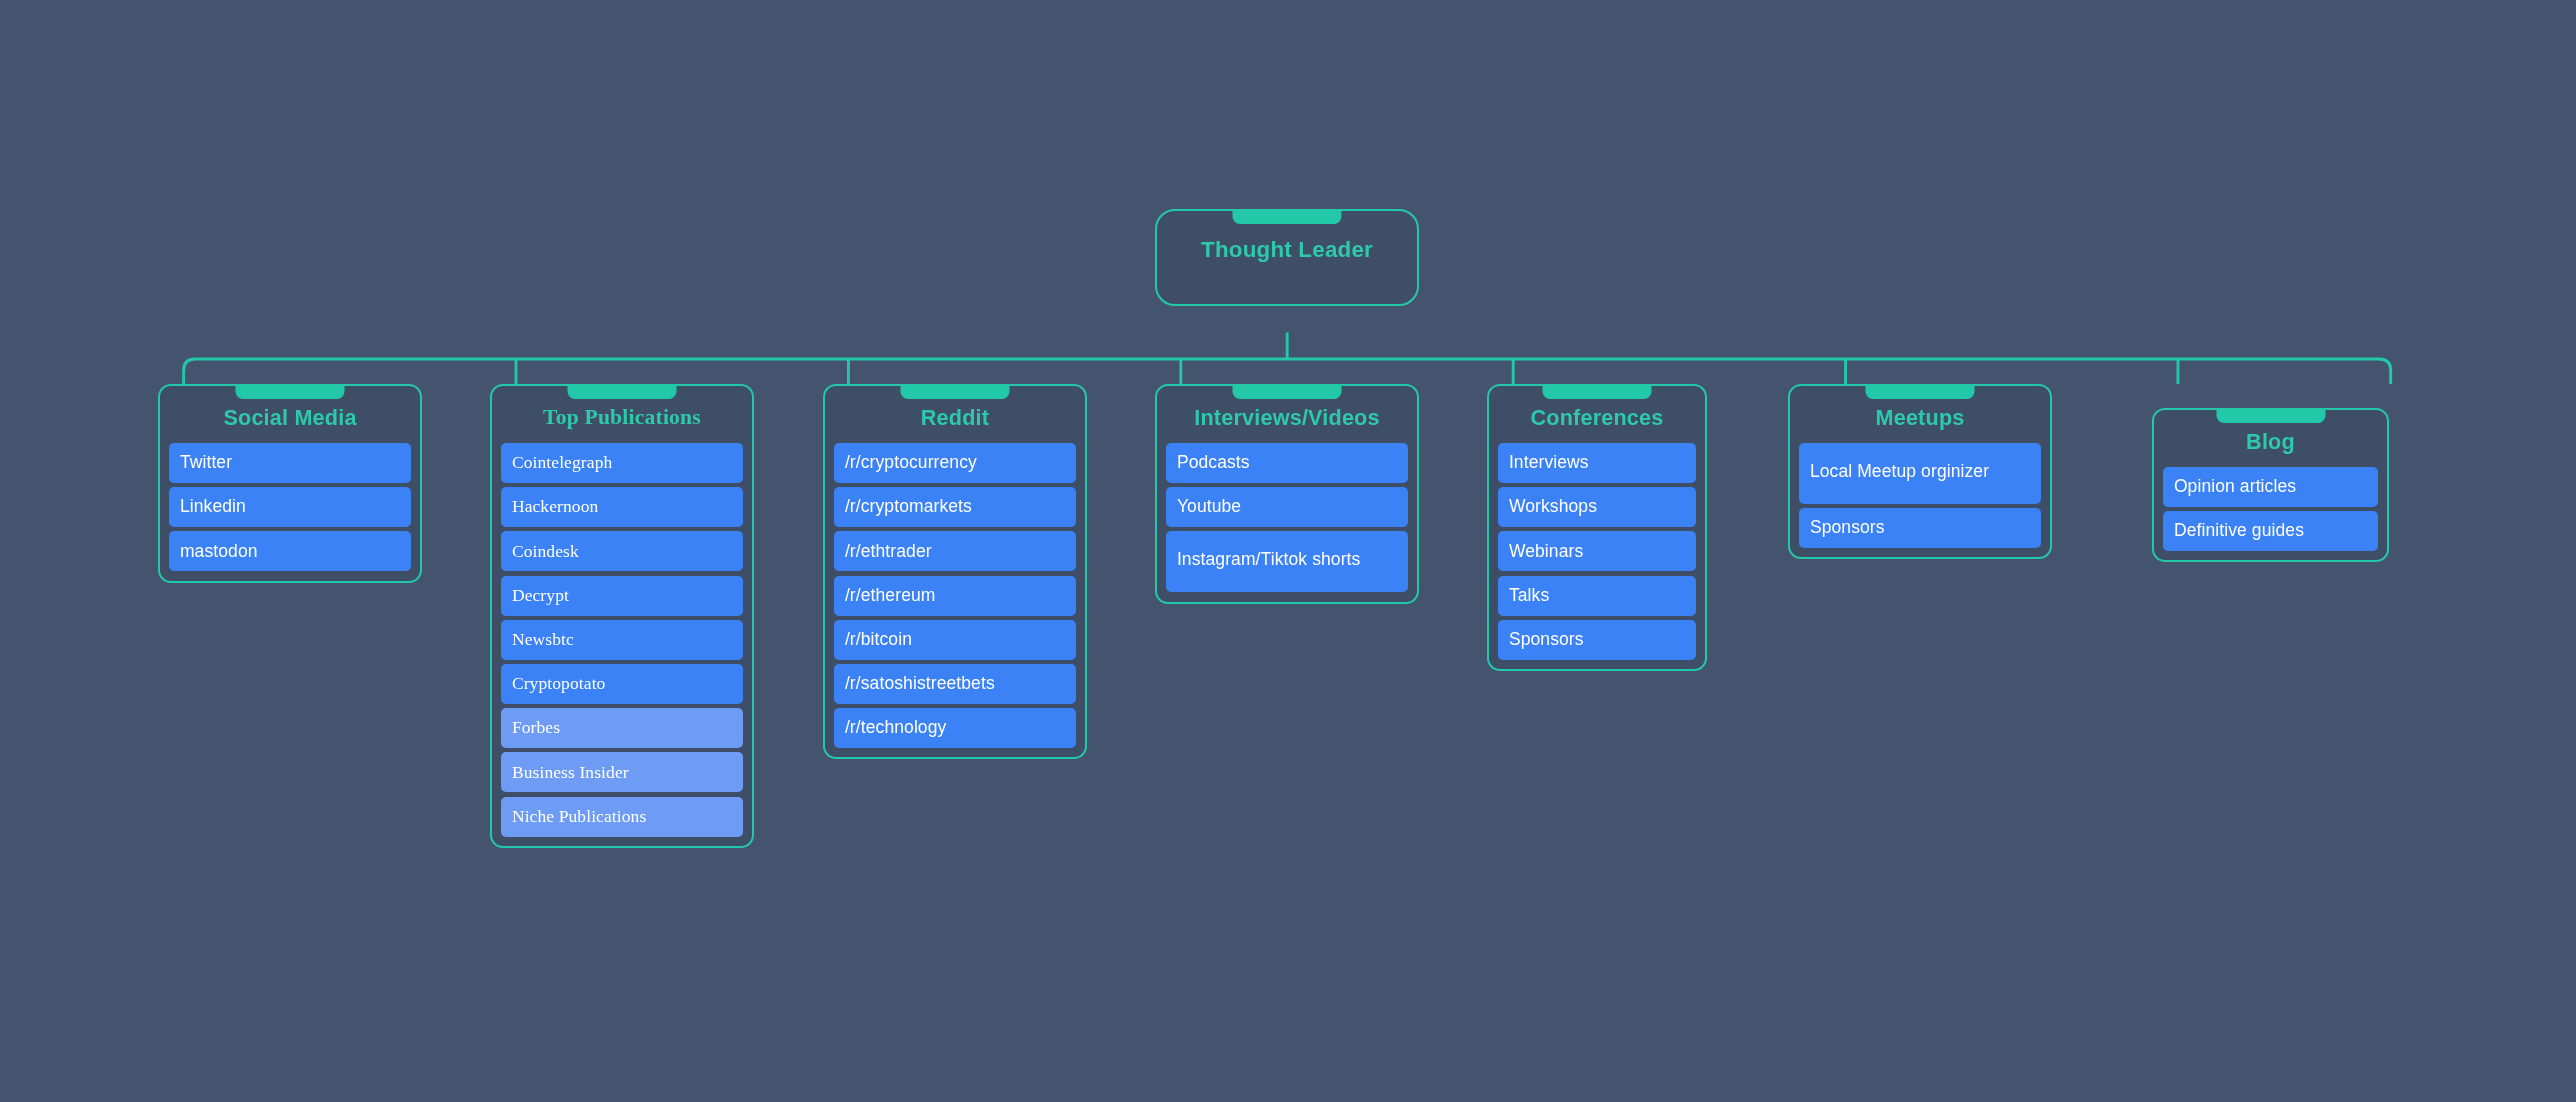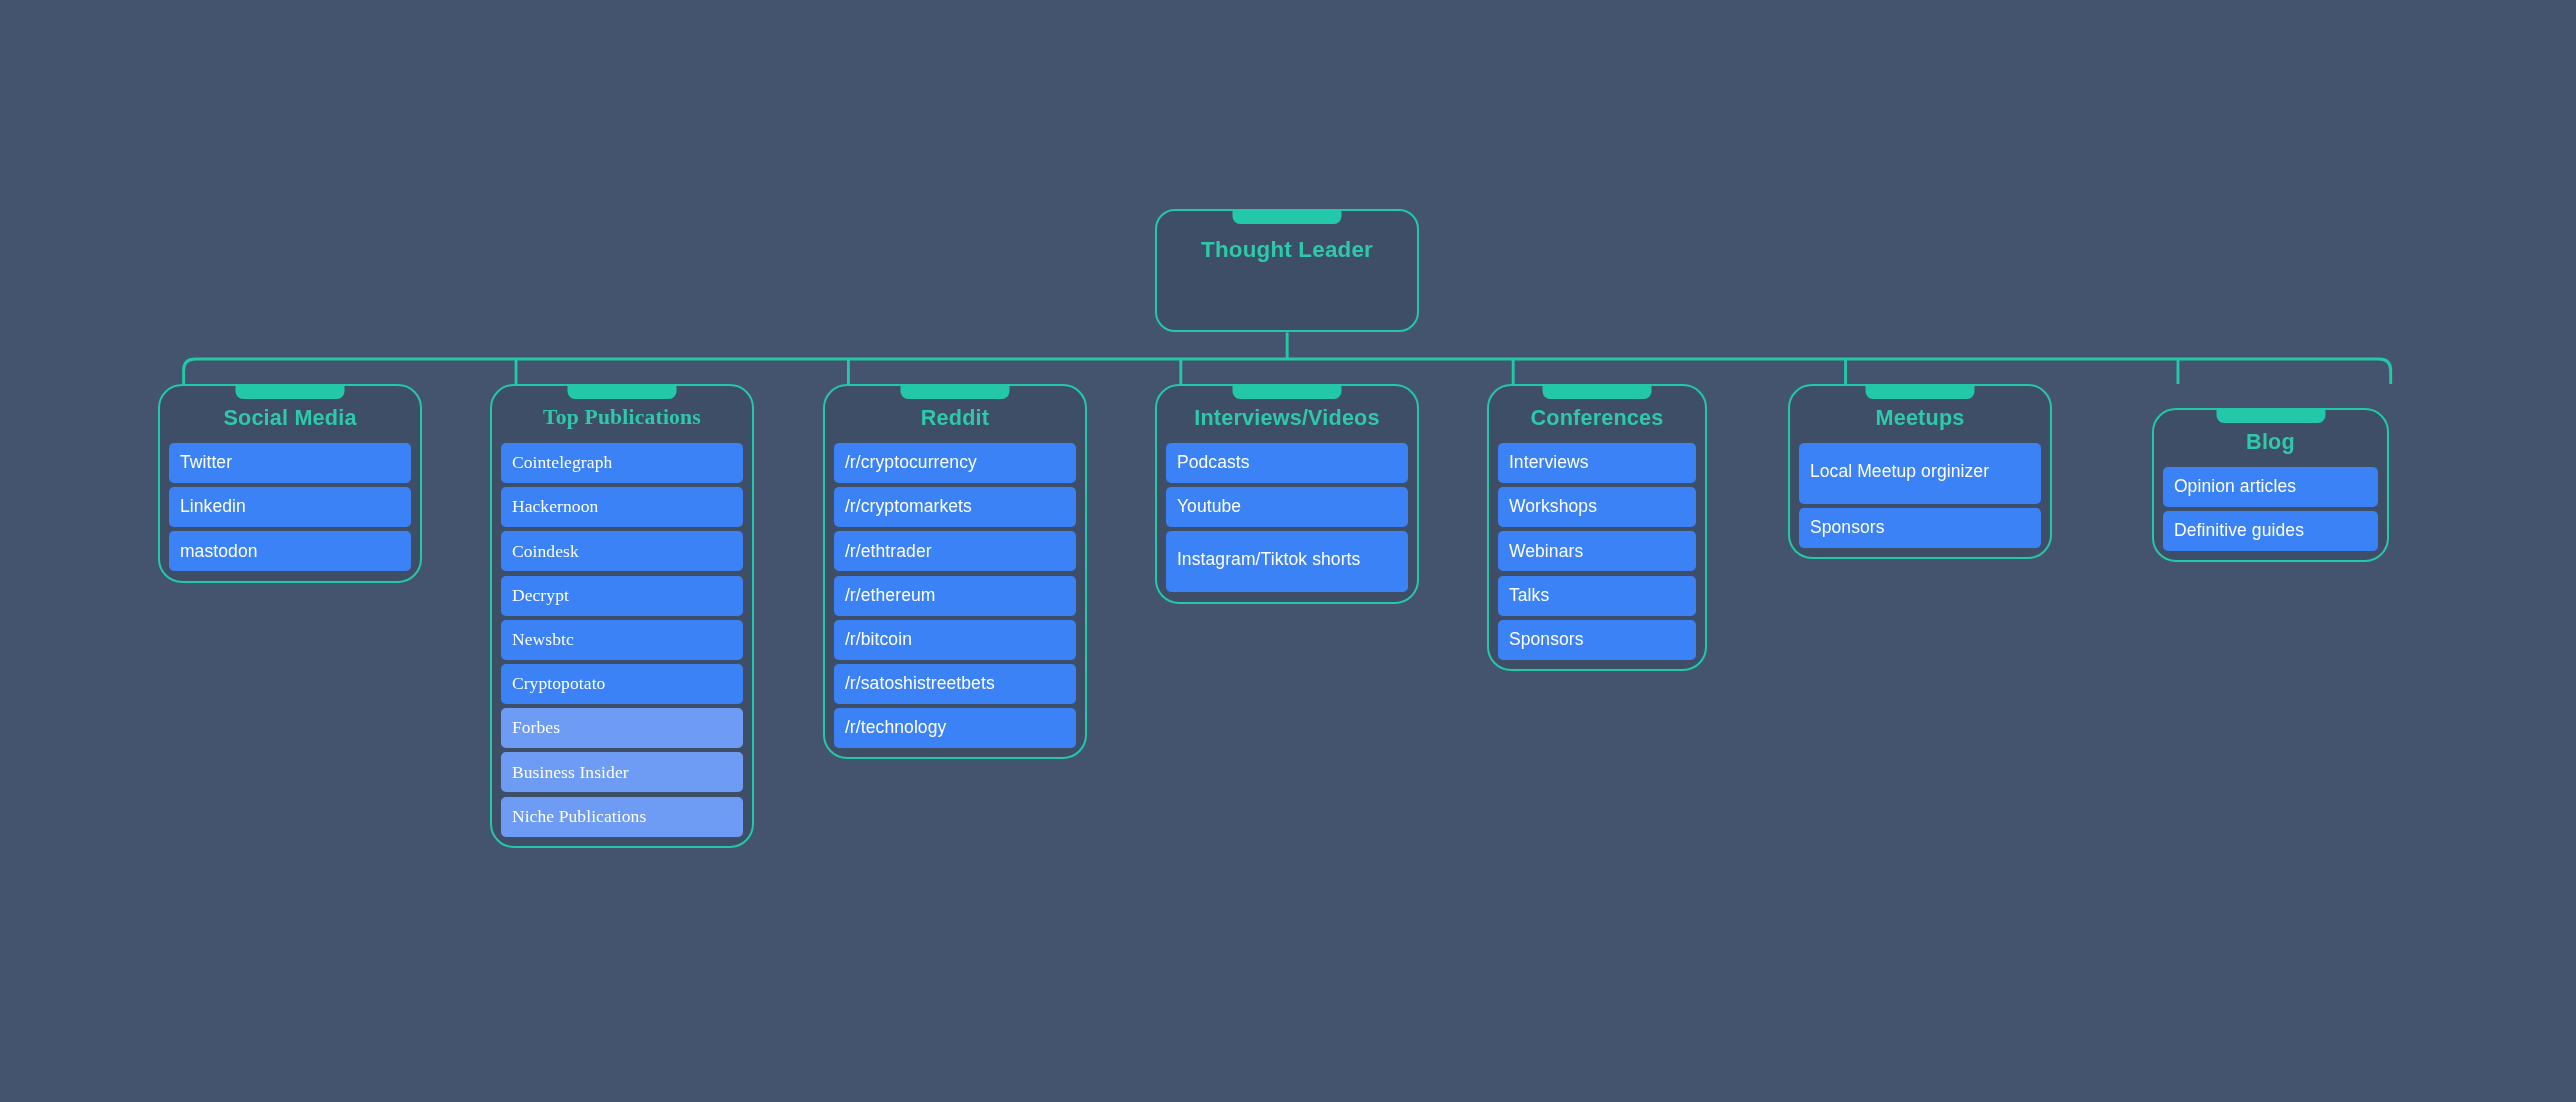--- a/index.html
+++ b/index.html
@@ -30,21 +30,21 @@
     height: 1103px;
     pointer-events: none;
   }
 
   
   .card {
     position: absolute;
     box-sizing: border-box;
     background: #3f4e67;
     border: 2.5px solid #23c8a8;
-    border-radius: 24px;
+    border-radius: 13px;
     padding: 0 9.1px 9.1px 9.1px;
   }
 
   .card .notch {
     position: absolute;
     top: 0px;
     left: 50%;
     transform: translateX(-50%);
     width: 109px;
     height: 12.5px;
@@ -121,21 +121,21 @@
 
       <path d="M621 432 L621 462"></path>
       <path d="M1021 432 L1021 462"></path>
       <path d="M1421 432 L1421 462"></path>
       <path d="M1821 432 L1821 462"></path>
       <path d="M2221 432 L2221 462"></path>
       <path d="M2621 432 L2621 462"></path>
     </g>
   </svg>
 
-  <div class="card root" style="left:1155px; top:209px; width:264px; height:123px;">
+  <div class="card root" style="left:1155px; top:209px; width:264px; height:97px;">
     <div class="notch"></div>
     <div class="card-title">Thought Leader</div>
   </div>
 
   <div class="card" style="left:158px; top:384px; width:264px;">
     <div class="notch"></div>
     <div class="card-title">Social Media</div>
     <div class="items">
       <div class="item">
         <span class="txt">Twitter</span>

